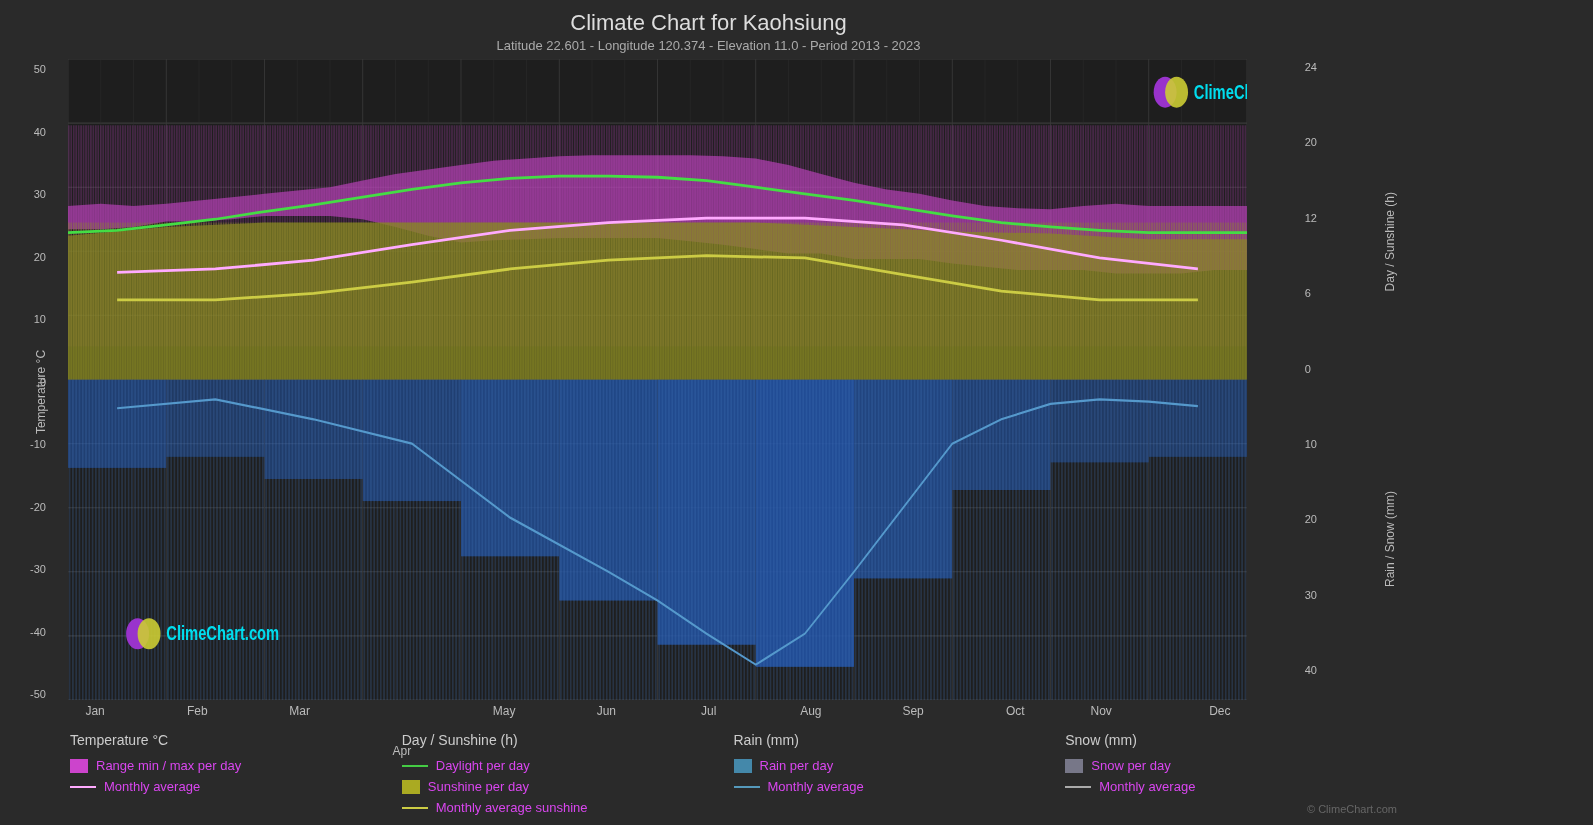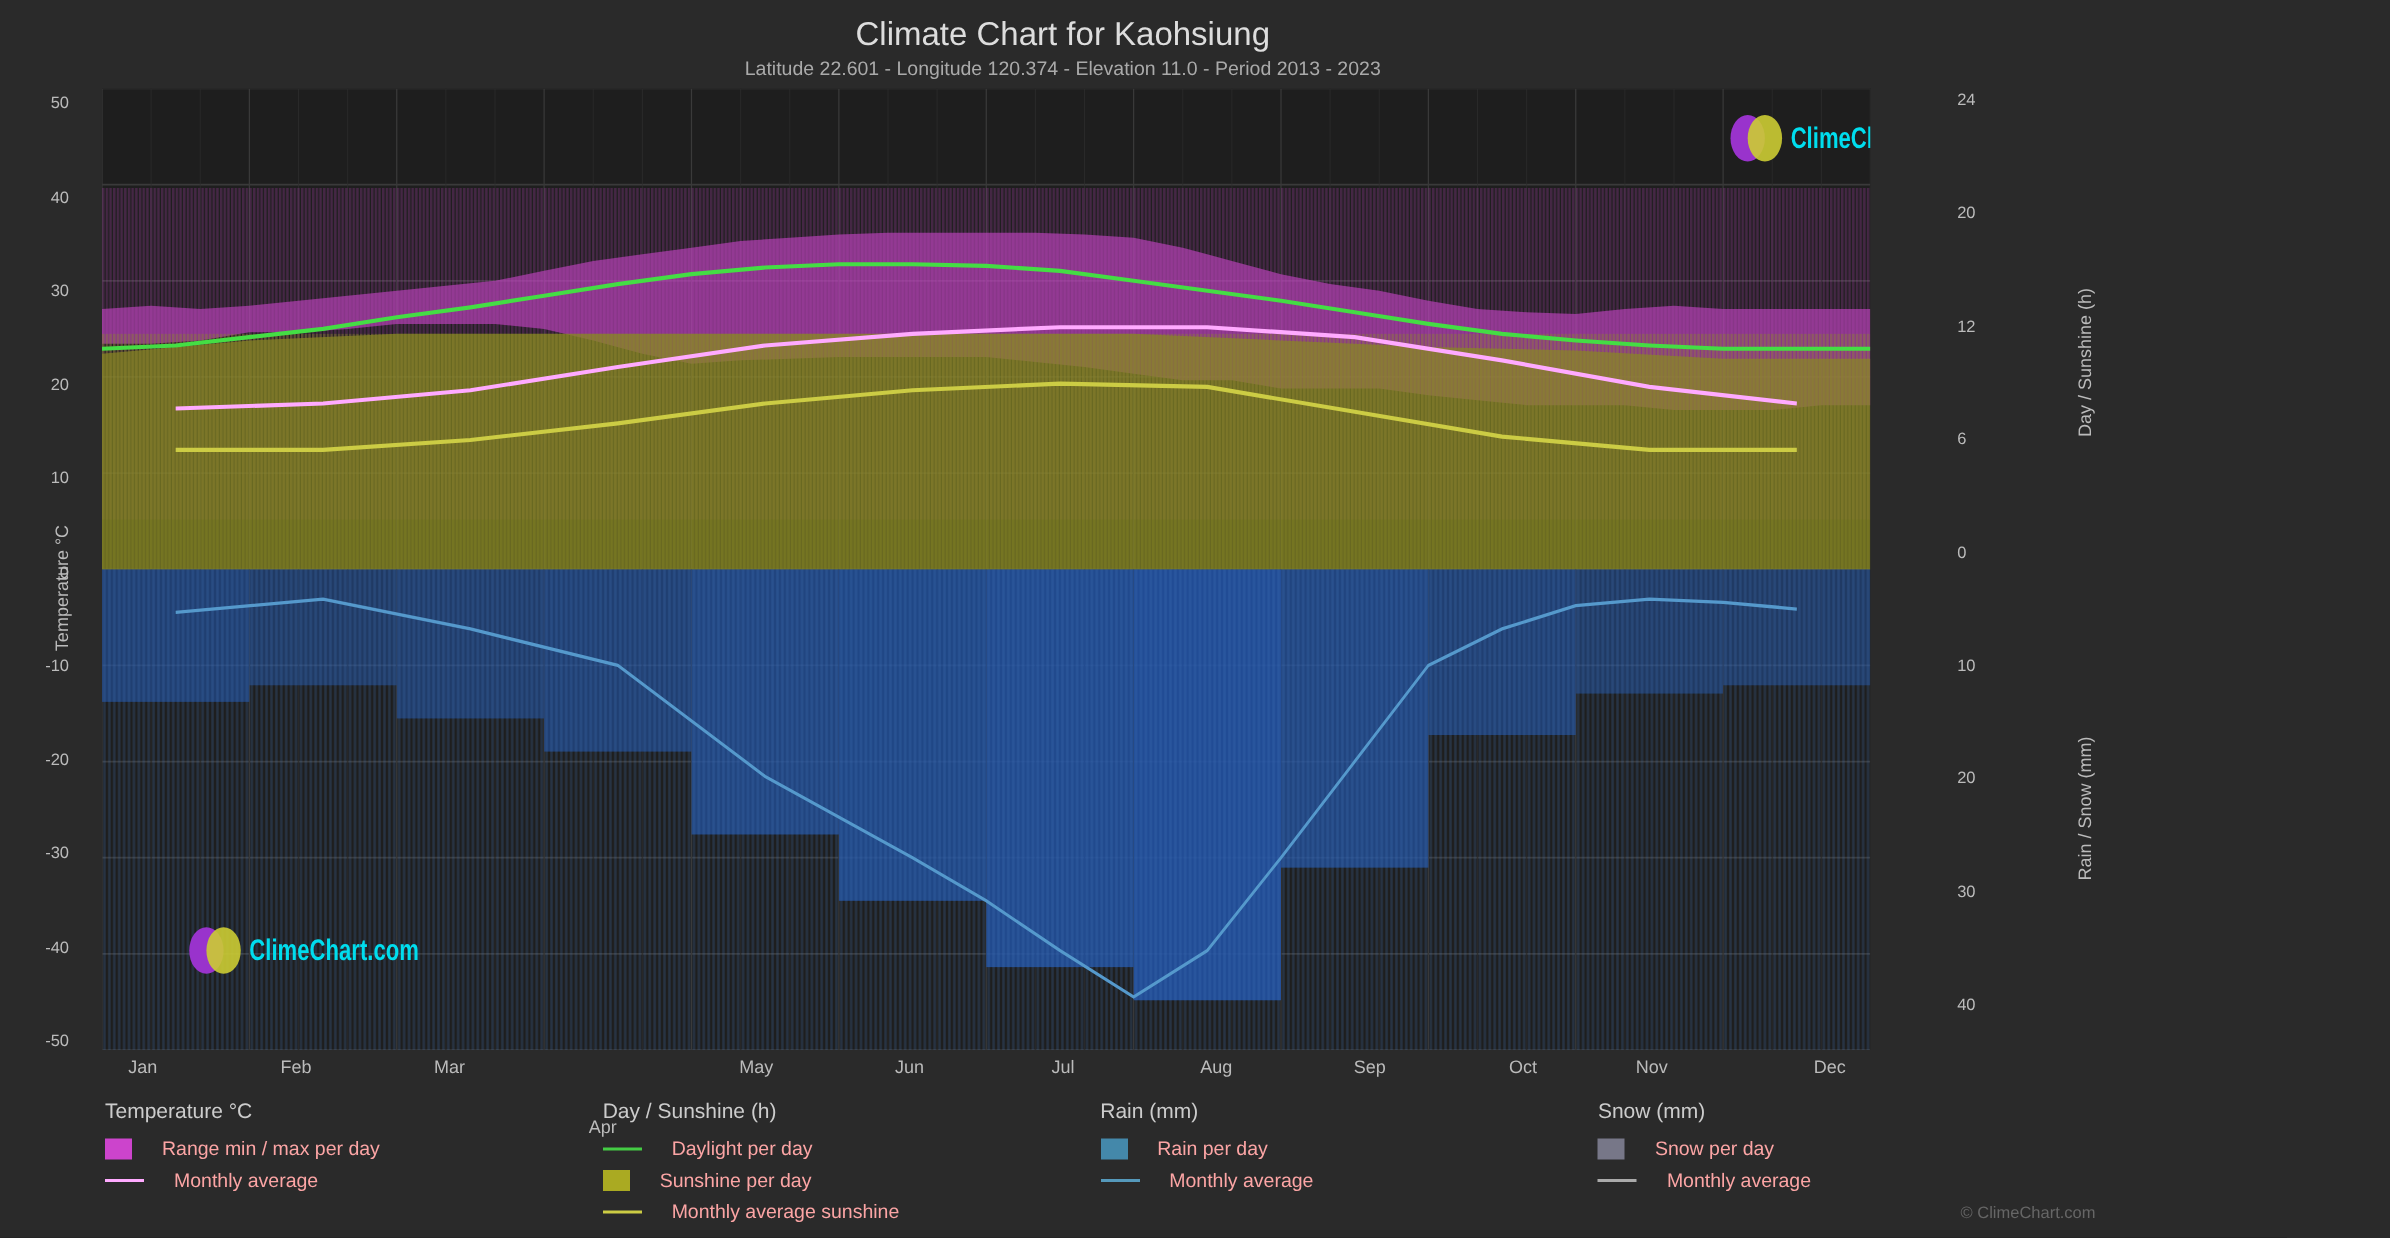--- a/index.html
+++ b/index.html
@@ -72,23 +72,23 @@
       gap: 6px;
     }
     .legend-title {
       font-size: 14px;
       color: #ccc;
       margin-bottom: 4px;
     }
     .legend-item {
       display: flex;
       align-items: center;
-      gap: 20px;
+      gap: 8px;
       font-size: 13px;
-      color: #fca5a5;
+      color: #d946ef;
     }
     .legend-swatch {
       width: 18px;
       height: 12px;
       flex-shrink: 0;
     }
     .legend-line {
       width: 26px;
       height: 2px;
       flex-shrink: 0;

